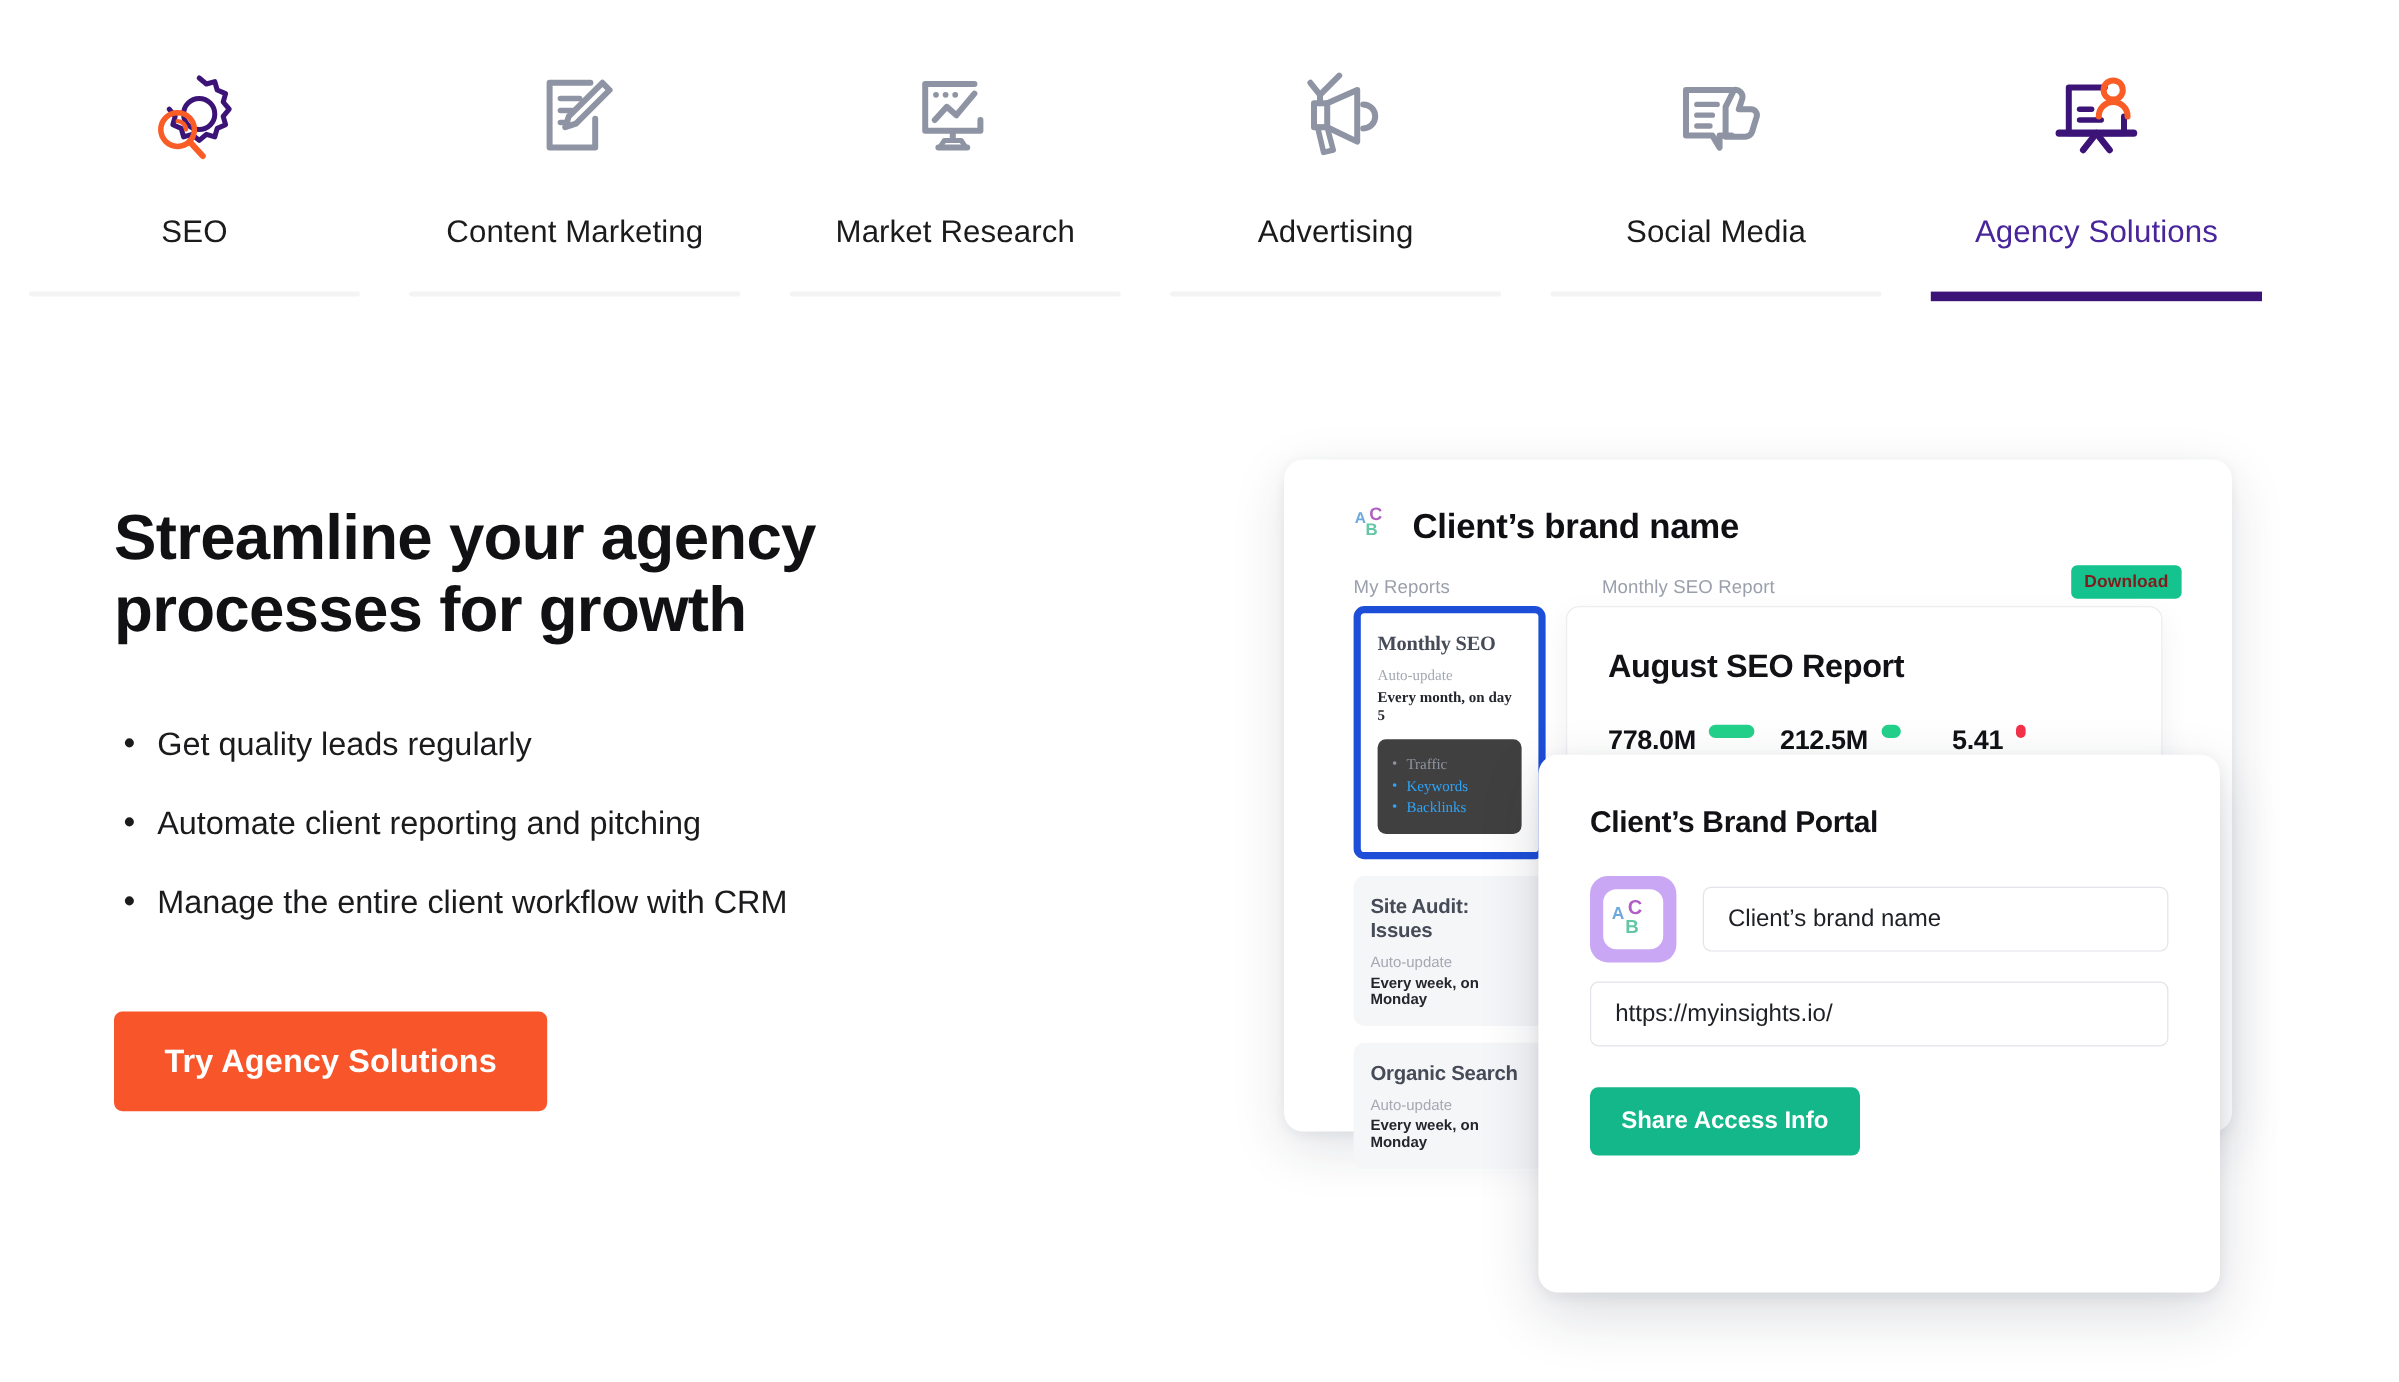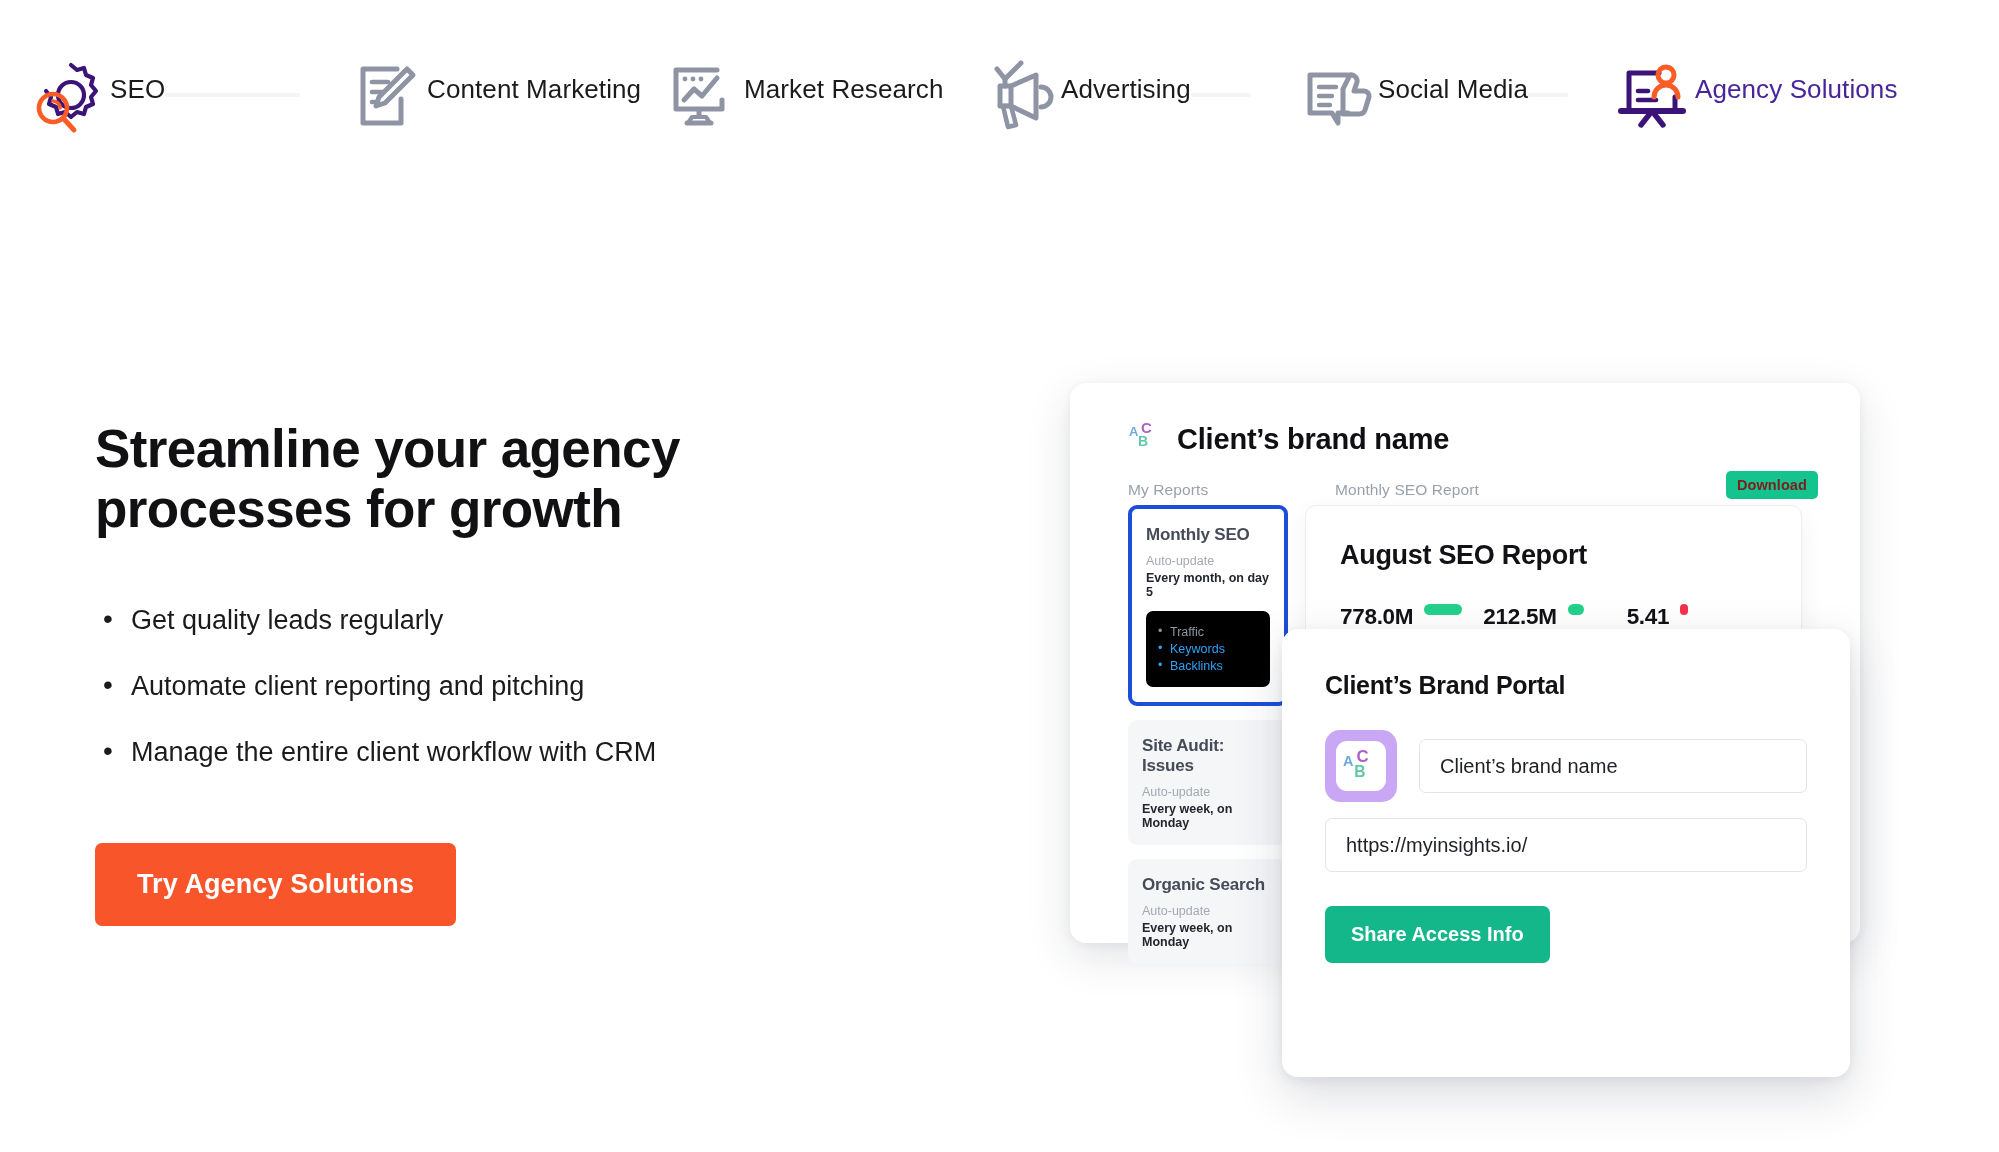--- a/index.html
+++ b/index.html
@@ -11,21 +11,21 @@
   }
   .page { position: relative; width: 1999px; height: 1152px; background:#fff; }
 
   
   .tabnav {
     position: absolute; top: 0; left: 0; width: 1999px; height: 280px;
     display: flex; align-items: flex-start; justify-content: flex-start;
   }
   .tab {
     width: 276px; margin-right: 41px;
-    display: flex; flex-direction: row; align-items: center;
+    display: flex; flex-direction: column; align-items: center;
     cursor: pointer; background: none; border: none; padding: 0;
   }
   .tab:first-child { margin-left: 24px; }
   .tab:last-child { margin-right: 0; }
   .tab-icon {
     height: 120px; display:flex; align-items:center; justify-content:center;
     margin-top: 36px;
   }
   .tab-label {
     font-size: 26px; color: #1b1b1d; letter-spacing: .1px;
@@ -76,26 +76,26 @@
   .dl-badge {
     position: absolute; right: 42px; top: 88px;
     background: #14c38e; color:#7f1d1d; font-size: 14.5px; font-weight:700;
     padding: 6px 11px; border-radius: 5px; cursor:pointer; letter-spacing:.1px;
   }
 
   .reports-col { position: absolute; left: 58px; top: 122px; width: 160px; }
   .rep-card {
     border-radius: 9px; padding: 16px 14px 15px 14px; margin-bottom: 14px;
   }
-  .rep-card.primary { background:#fff; border:4px solid #1d4ed8; }
+  .rep-card.primary { background:#fff; border:6px solid #1d4ed8;font-family:Liberation Serif, serif; }
   .rep-card.muted   { background:#f5f6f8; }
   .rep-title { font-size: 17px; font-weight: 600; color: #454b57; letter-spacing:-.2px; }
   .rep-sub   { font-size: 12.5px; color: #a4a9b3; margin-top: 9px; }
   .rep-when  { font-size: 12.5px; color: #23262d; font-weight:600; margin-top: 3px; }
-  .rep-list  { background:#000000; border-radius:7px; margin-top: 12px; padding: 11px 10px 11px 10px; }
+  .rep-list  { background:#404040; border-radius:7px; margin-top: 12px; padding: 11px 10px 11px 10px; }
   .rep-list div { font-size: 12.5px; margin: 3px 0 3px 0; padding-left: 14px; position: relative; }
   .rep-list div::before { content:"\2022"; position:absolute; left:2px; top:-1px; }
   .rep-list .it-muted { color:#8e949f; }
   .rep-list .it-link  { color:#2fa3f7; }
 
   .seo-panel {
     position: absolute; left: 235px; top: 122px; width: 497px; height: 330px;
     background:#fff; border:1px solid #ecedf0; border-radius: 11px;
     box-shadow: 0 8px 26px rgba(40,45,70,.055);
   }

